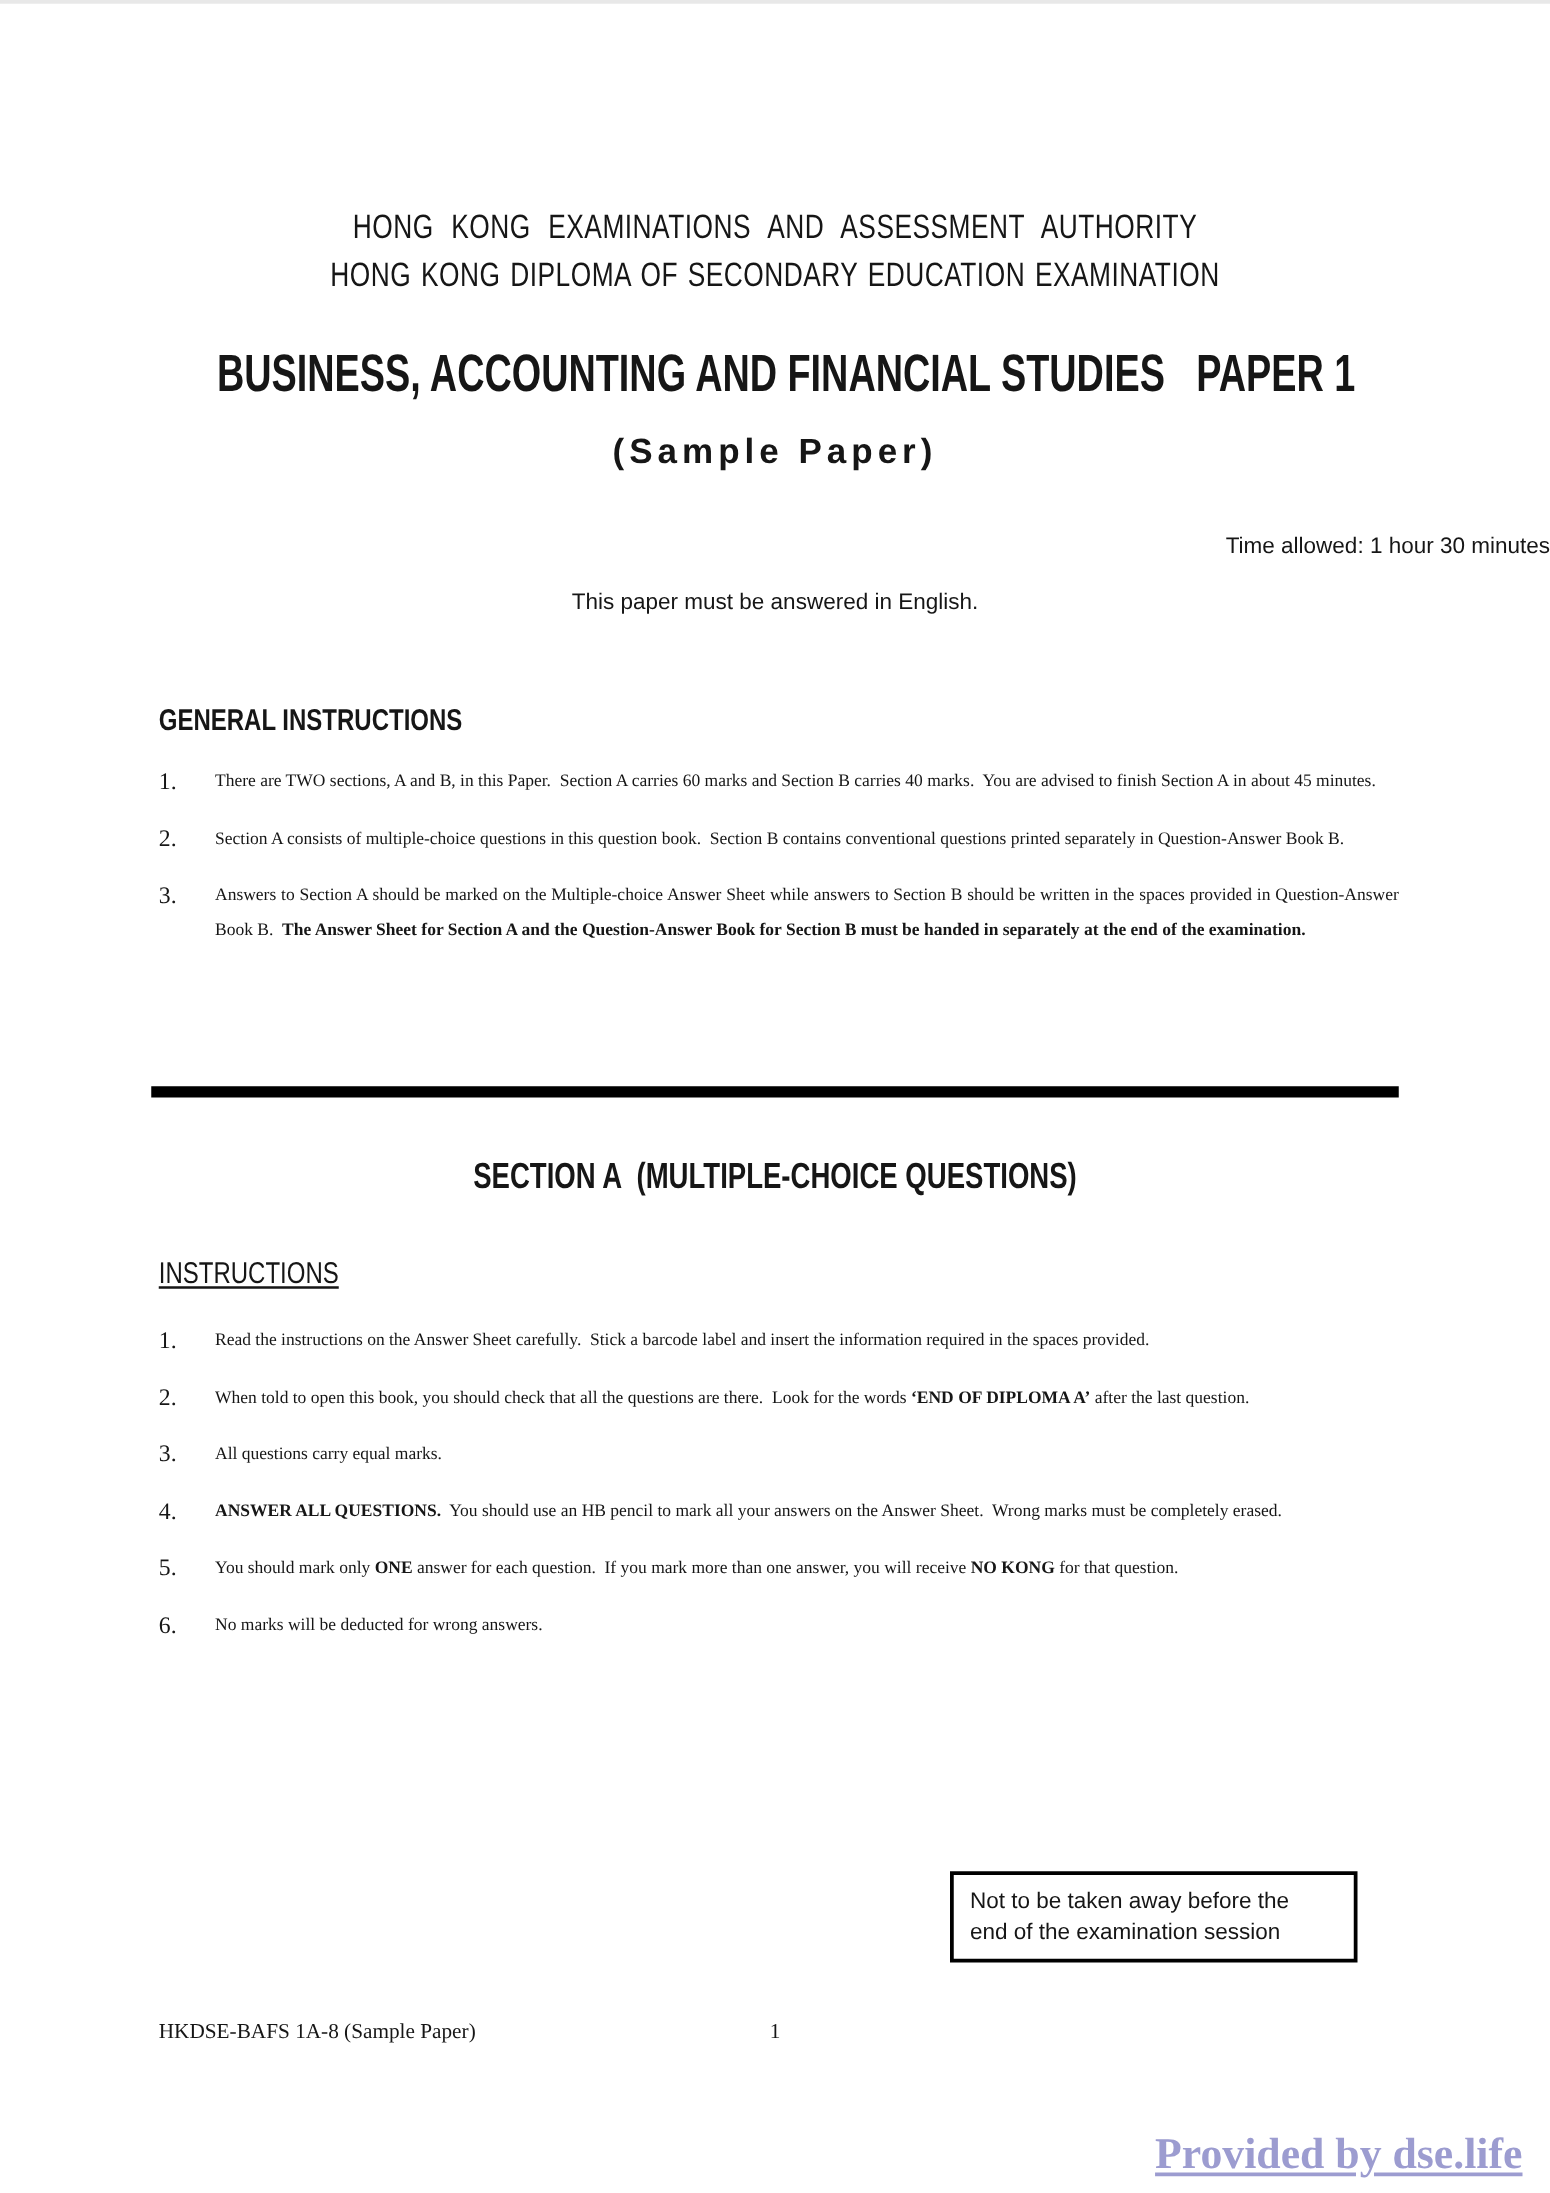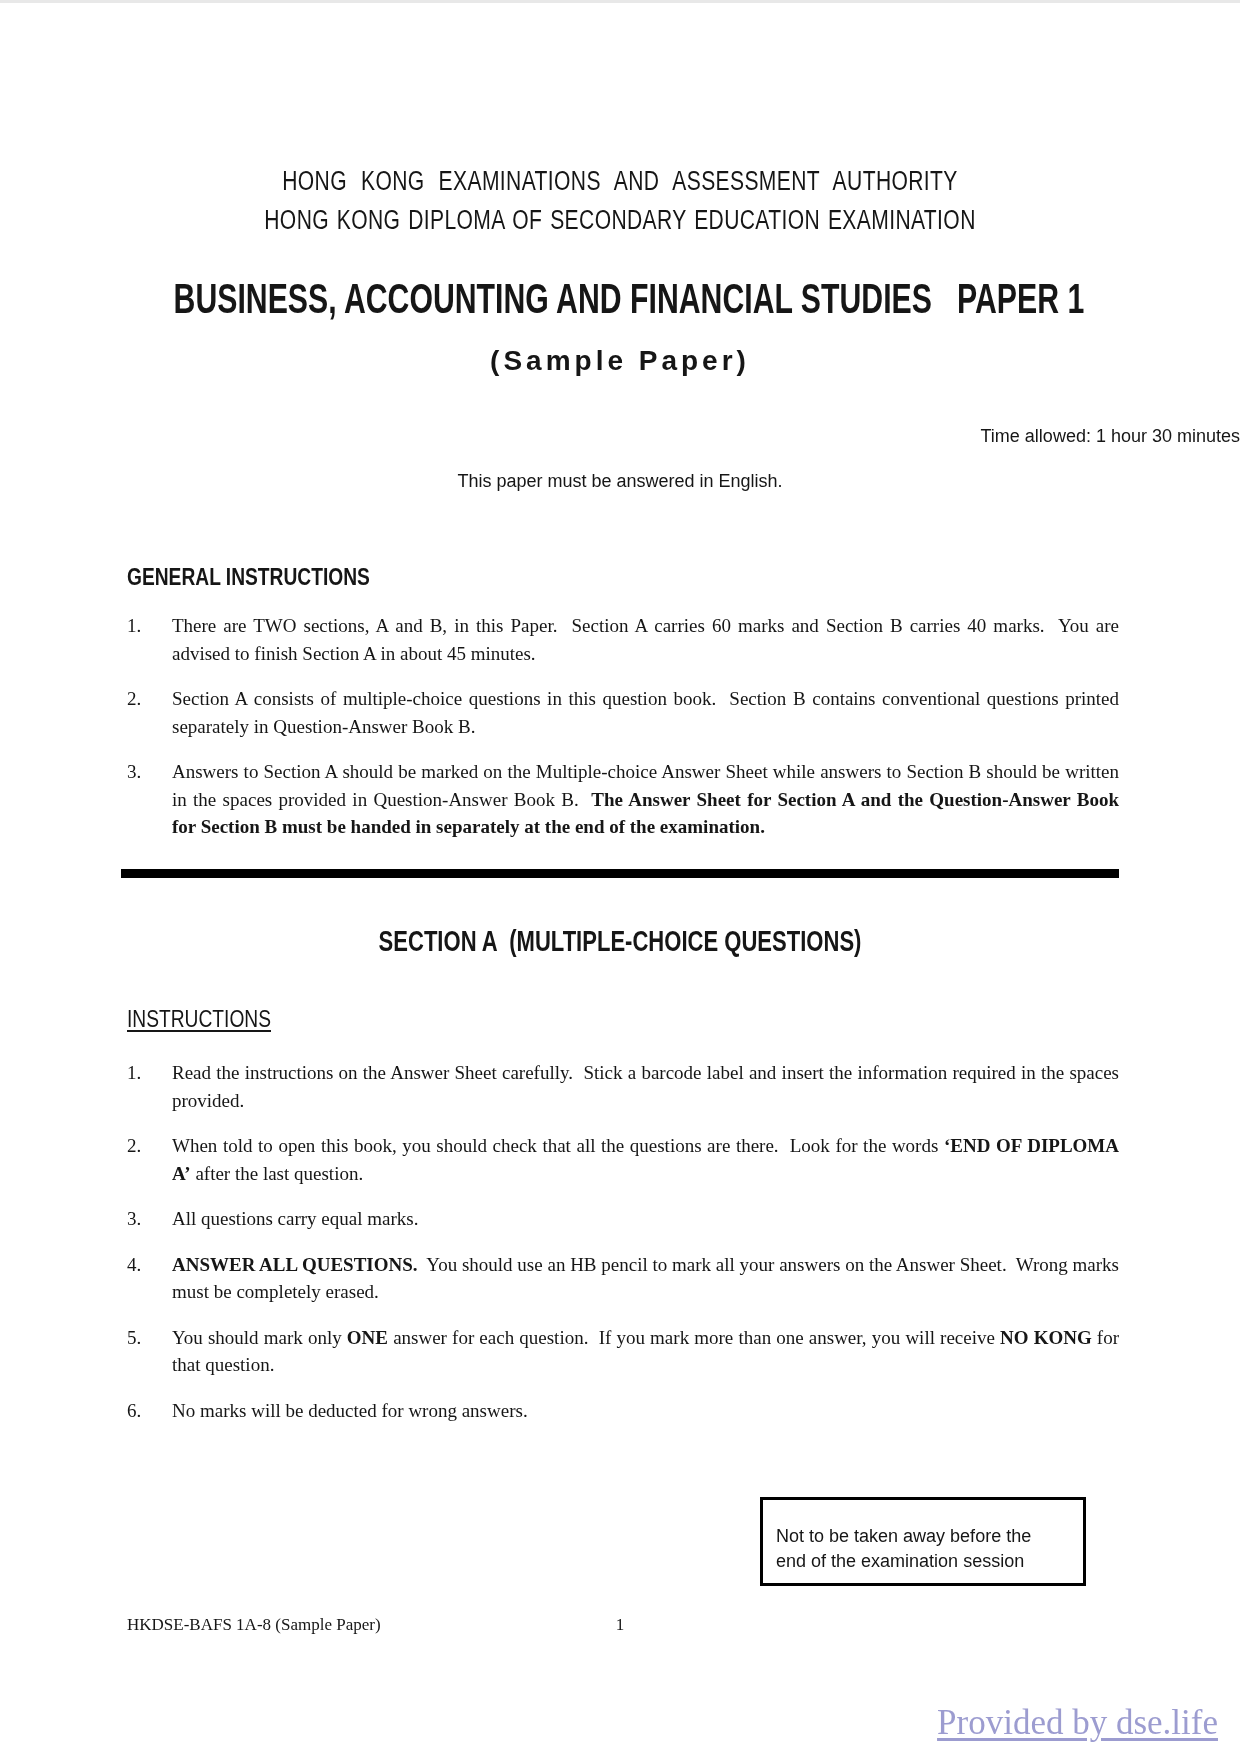--- a/index.html
+++ b/index.html
@@ -61,21 +61,21 @@
   .li-row { display: flex; margin-bottom: 18px; }
   .li-row:last-child { margin-bottom: 0; }
   .li-num {
     flex: 0 0 45px;
     width: 45px;
     font-size: 19px;
     line-height: 27.5px;
   }
   .li-text {
     flex: 1;
-    font-size: 19px;
+    font-size: 14px;
     line-height: 27.5px;
     text-align: justify;
     white-space: pre-wrap;
   }
   .li-text b { font-weight: bold; }
 
   .divider-bar {
     top: 866px;
     left: 121px;
     width: 998px;
@@ -97,21 +97,21 @@
     text-decoration: underline;
     text-underline-offset: 3px;
   }
 
   .notice-box {
     left: 760px;
     top: 1494px;
     width: 326px;
     box-sizing: border-box;
     border: 3px solid #000000;
-    padding: 24px 12px 9px 13px;
+    padding: 8px 12px 9px 13px;
     font-size: 18px;
     line-height: 25px;
   }
 
   .footer-left { left: 127px; top: 1612px; font-size: 17px; }
   .footer-page { top: 1612px; font-size: 17px; }
 
   .watermark {
     right: 22px;
     top: 1700px;
@@ -186,15 +186,15 @@
     </div>
 
   <div class="abs sans notice-box">
     <div>Not to be taken away before the</div>
     <div>end of the examination session</div>
   </div>
 
   <div class="abs footer-left">HKDSE-BAFS 1A-8 (Sample Paper)</div>
   <div class="abs center footer-page">1</div>
 
-  <div class="abs watermark" style="color: rgb(156, 156, 208);">Provided by dse.life</div>
+  <div class="abs watermark" style="color: rgb(156, 156, 208); font-weight: bold;">Provided by dse.life</div>
 
 </div>
 
 </body></html>

